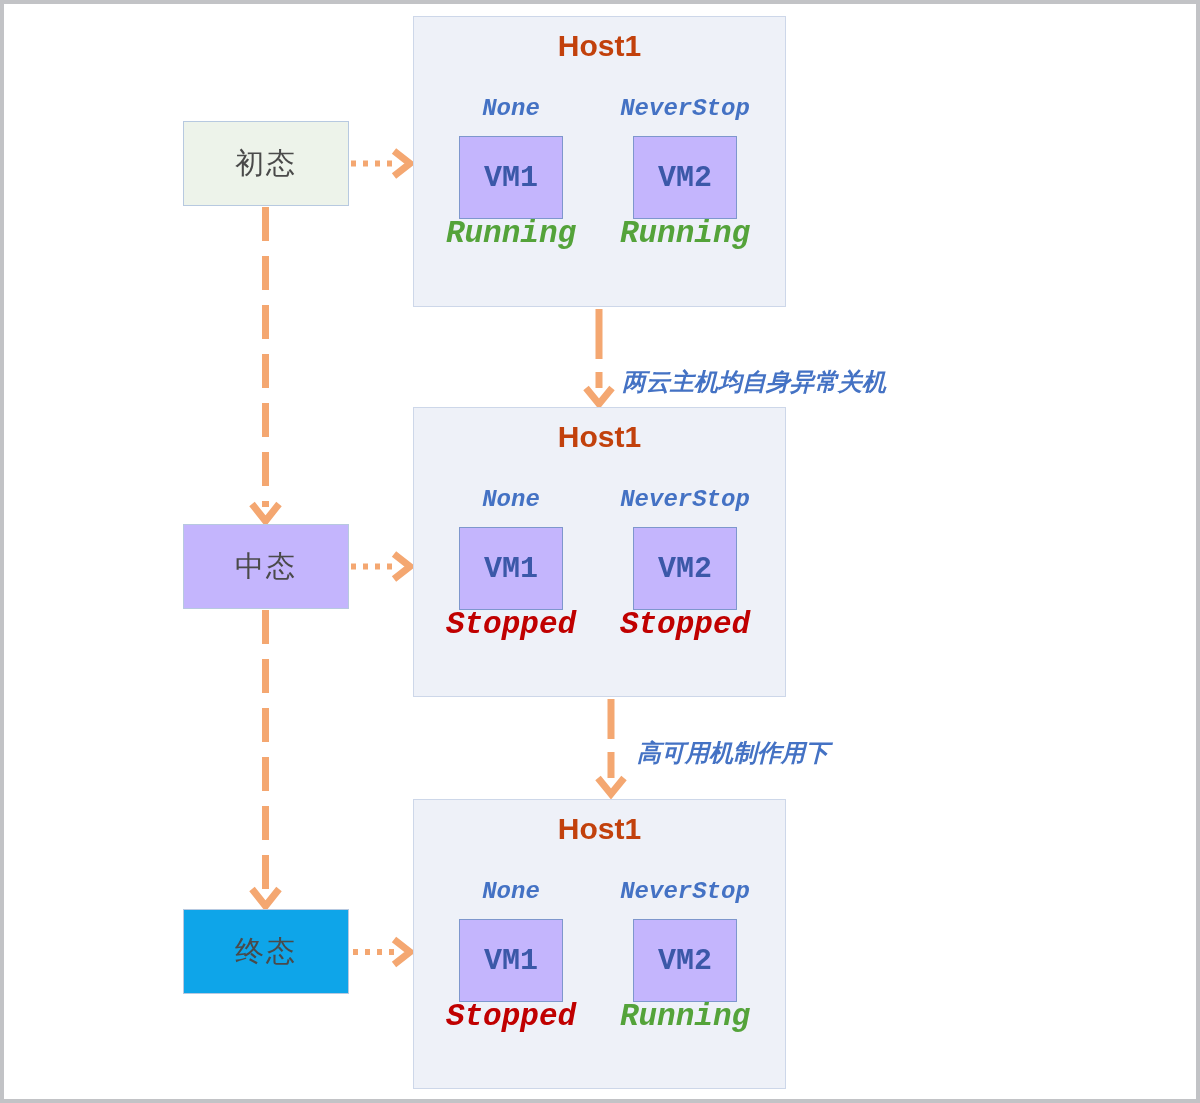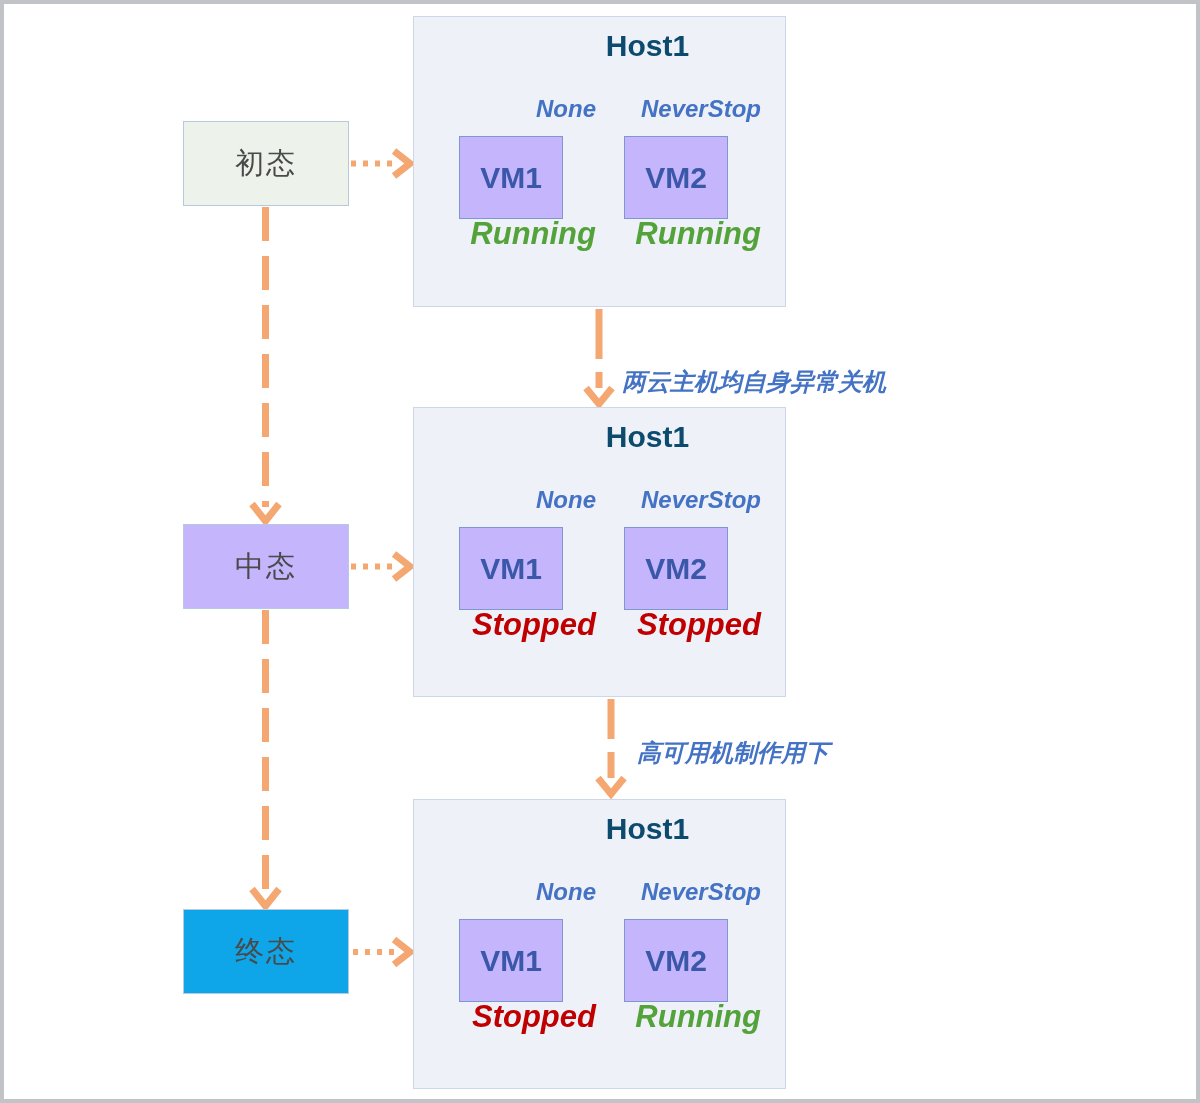--- a/index.html
+++ b/index.html
@@ -22,25 +22,25 @@
     font-size:29px;color:#4a4a4a;letter-spacing:2px;
   }
 
   
   .host-box{
     position:absolute;left:409px;width:373px;height:290px;
     background:#eef1f8;border:1px solid #cdd7e9;box-sizing:border-box;
   }
   .host-title{
     position:absolute;top:12px;left:0;width:100%;
-    text-align:center;font-size:30px;font-weight:600;color:#0c4a6e;padding-left:48px;
+    text-align:center;font-size:30px;font-weight:600;color:#c2410c;
   }
-  .vm-col{position:absolute;top:75px;width:170px;text-align:right;}
+  .vm-col{position:absolute;top:75px;width:170px;text-align:center;font-family:Liberation Mono, monospace;}
   .vm-col.col-1{left:12px;}
-  .vm-col.col-2{left:177px;}
+  .vm-col.col-2{left:186px;}
   .policy{
     font-size:24px;font-style:italic;font-weight:700;
     color:#4472c4;line-height:34px;height:34px;
   }
   .vm-box{
     margin:10px auto 0 auto;width:104px;height:83px;
     background:#c4b5fd;border:1px solid #7e97cd;box-sizing:border-box;
     display:flex;align-items:center;justify-content:center;
     font-size:30px;font-weight:600;color:#3b58a8;
   }

